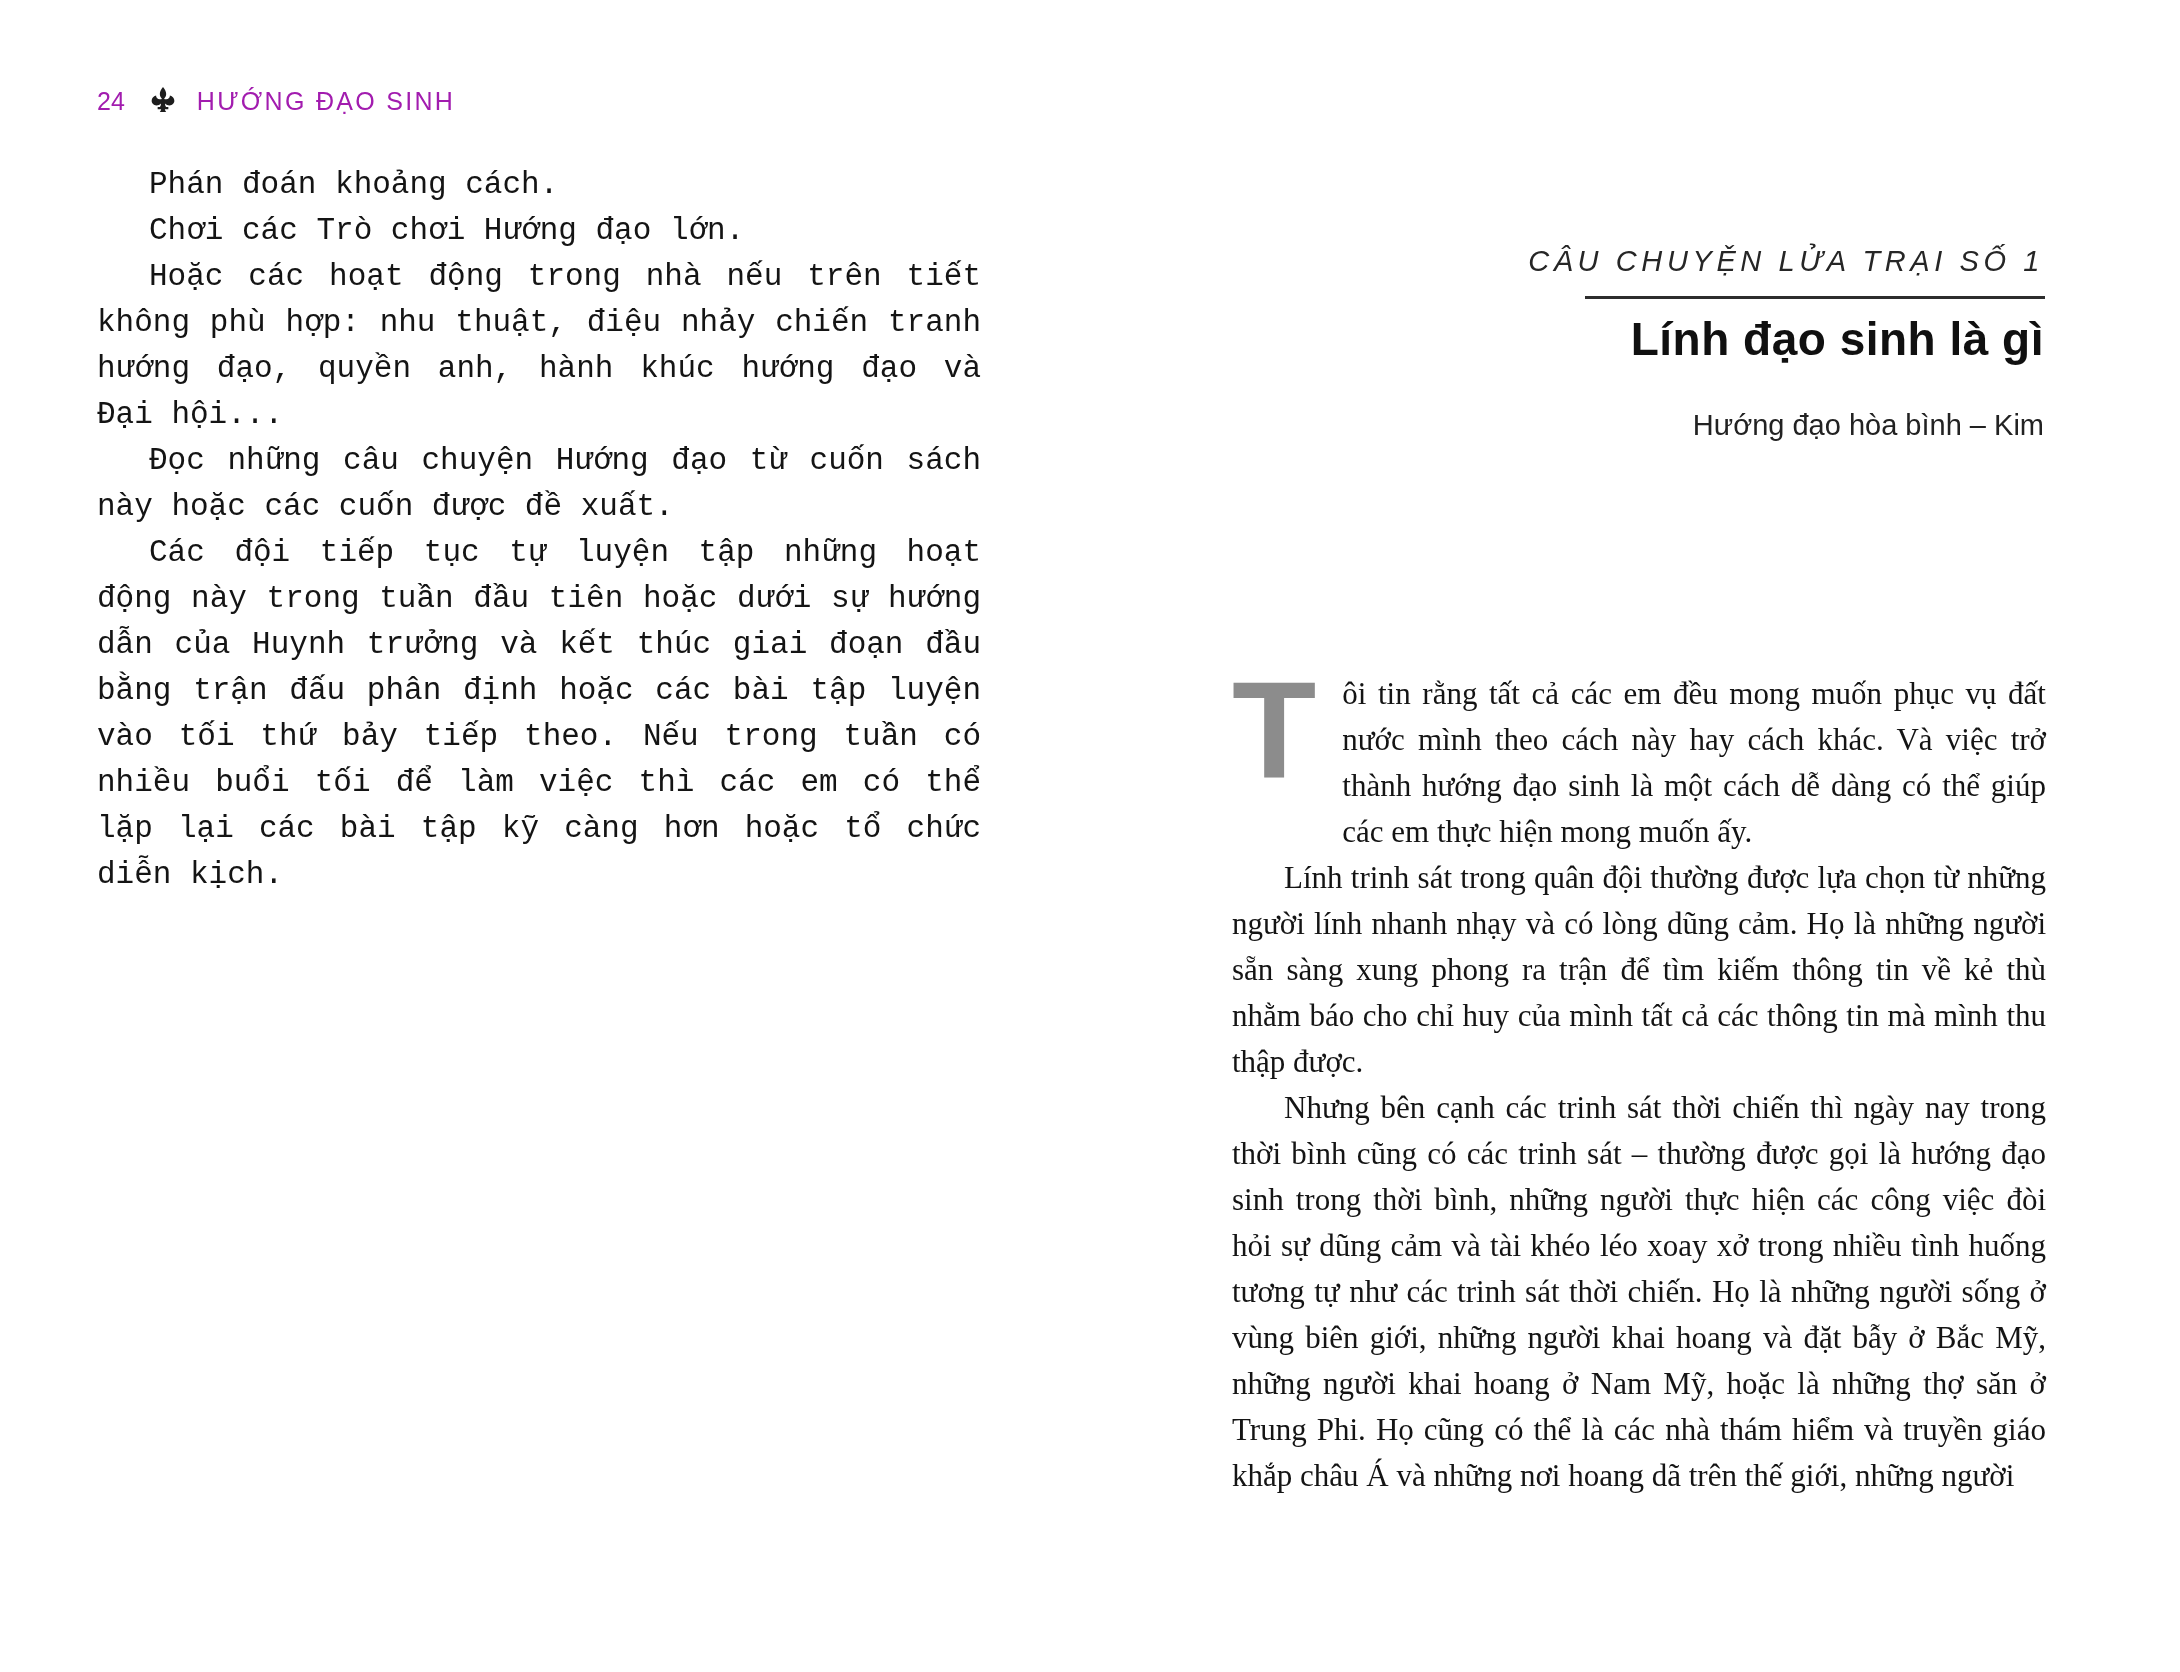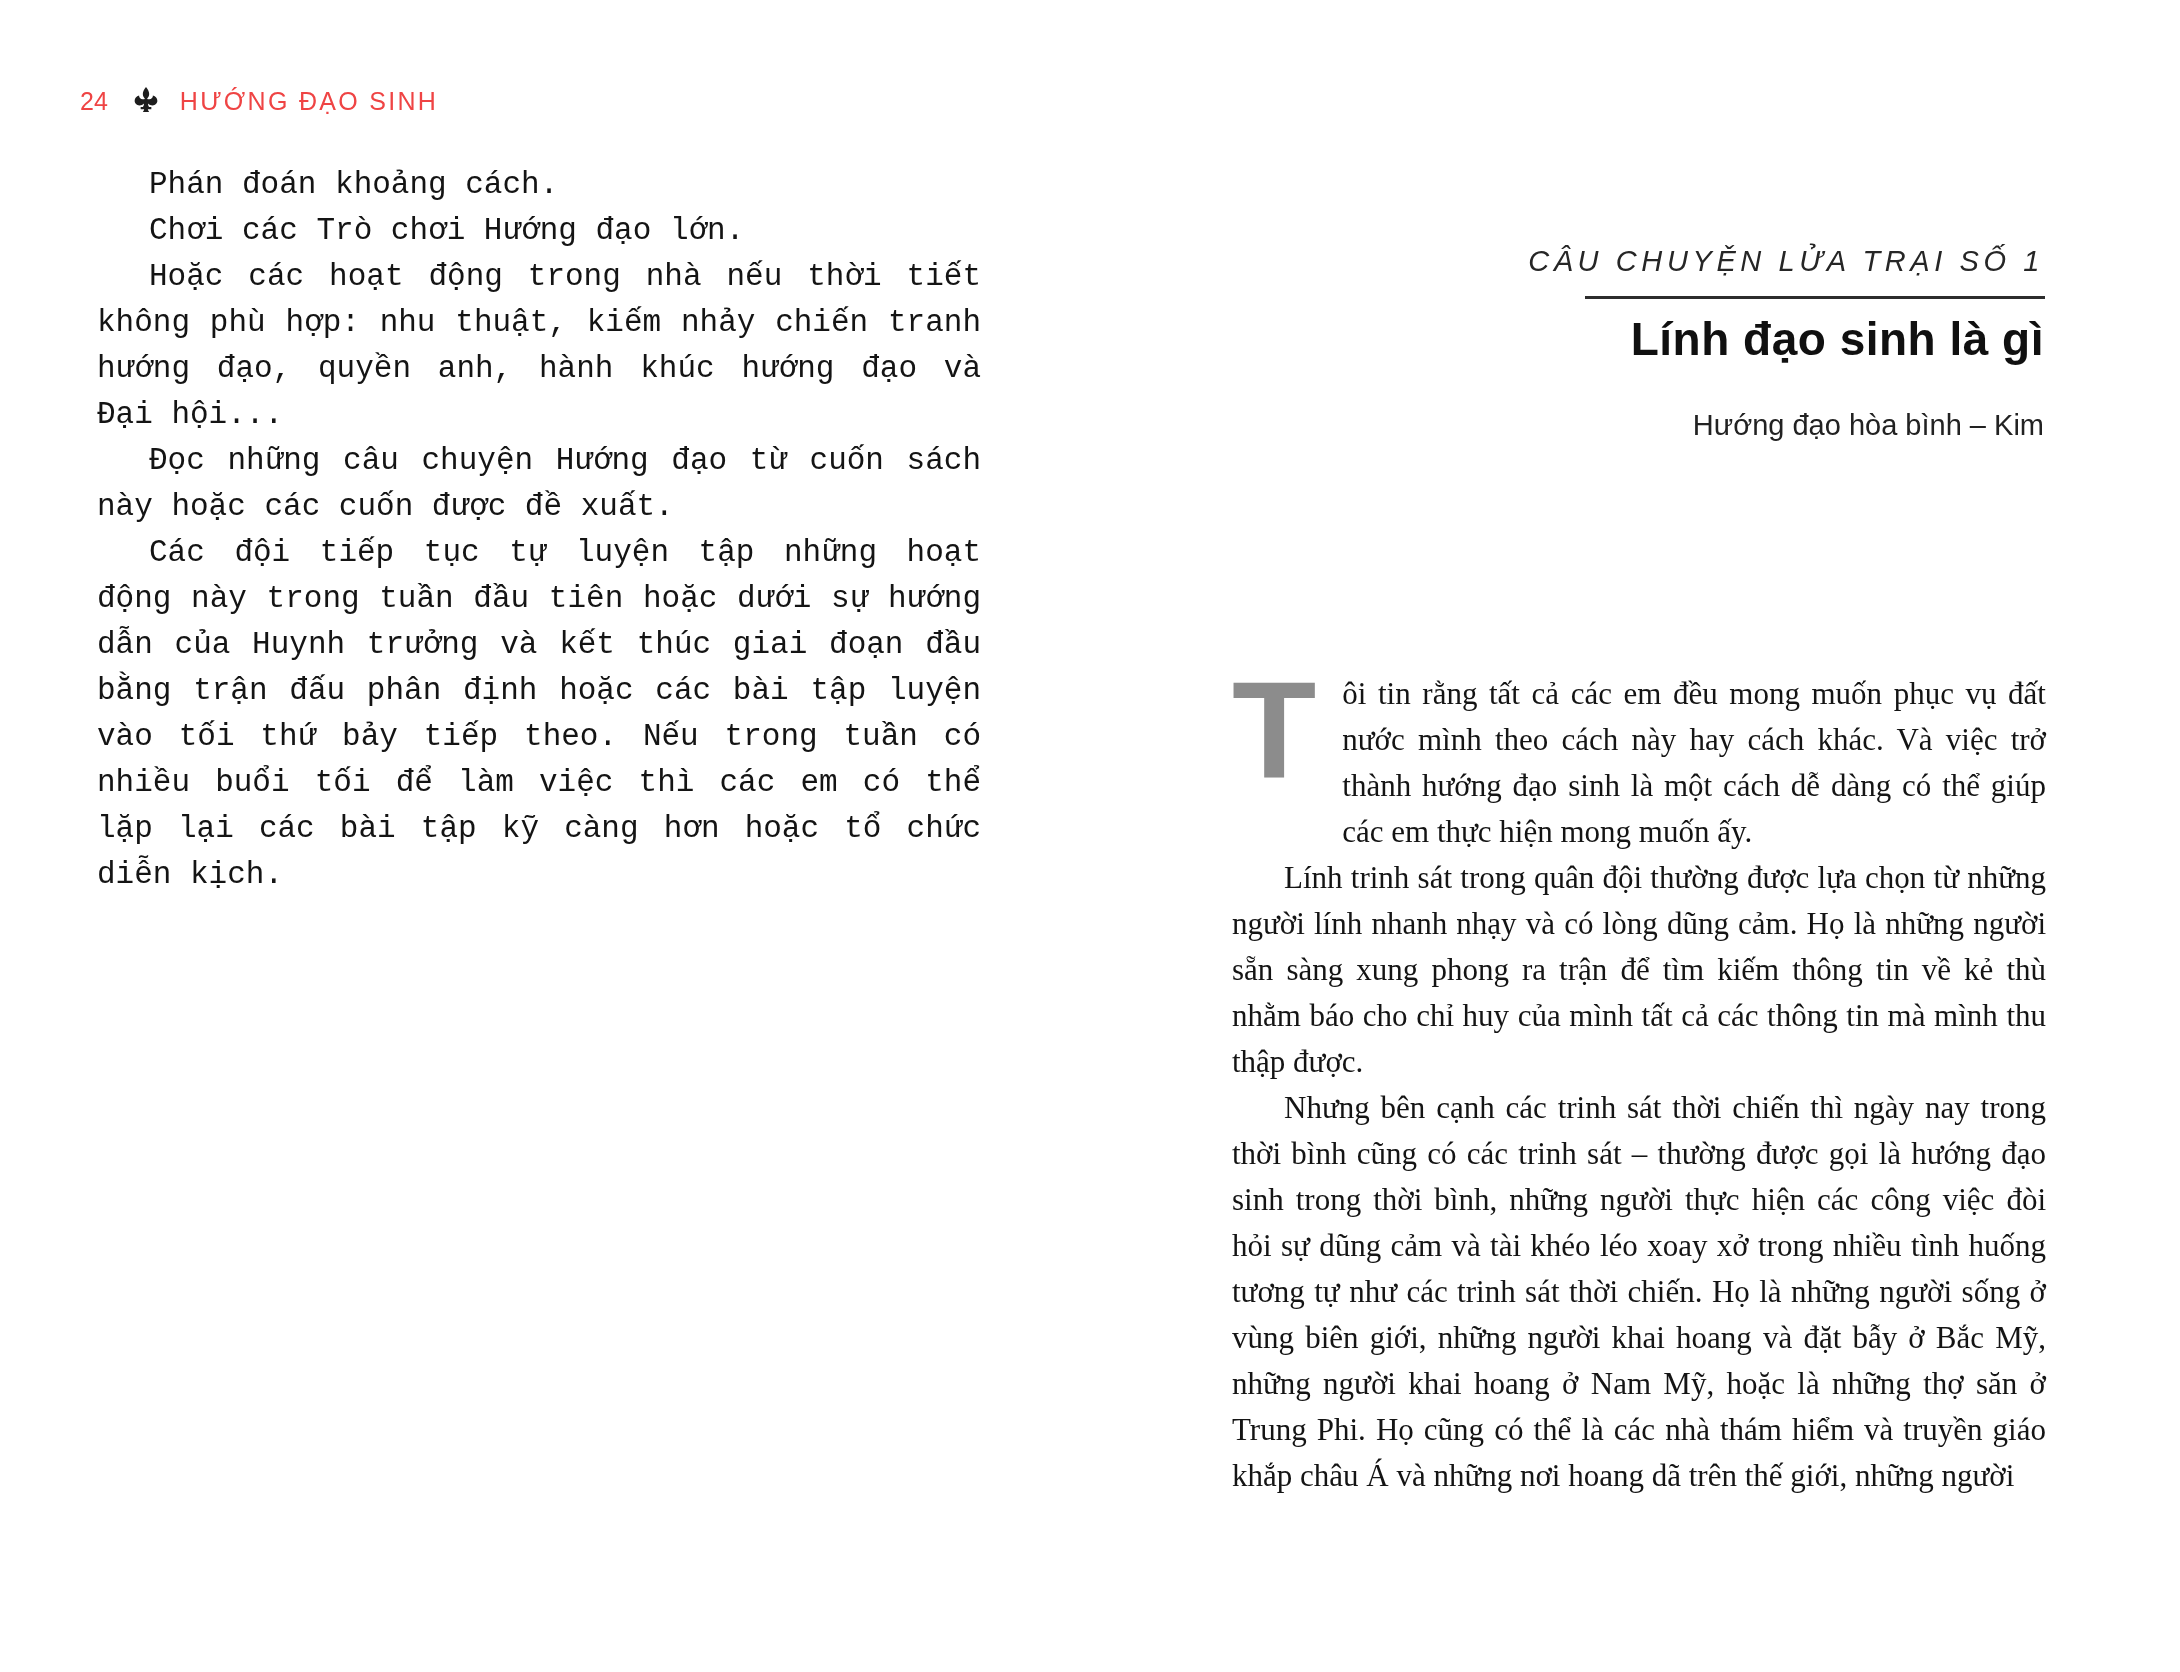--- a/index.html
+++ b/index.html
@@ -5,24 +5,24 @@
   html,body{margin:0;padding:0;background:#ffffff;}
   .sheet{
     position:relative;
     width:2181px;height:1672px;
     background:#ffffff;
     overflow:hidden;
     color:#161616;
   }
   
   .running-head{
-    position:absolute;left:80px;top:87px;
+    position:absolute;left:97px;top:87px;
     display:flex;align-items:center;
     font-family:"Liberation Sans","DejaVu Sans",sans-serif;
-    font-size:25px;letter-spacing:2.3px;color:#ef4444;
+    font-size:25px;letter-spacing:2.3px;color:#a21caf;
   }
   .running-head .pageno{margin-right:24px;letter-spacing:0;}
   .running-head .fleur{width:28px;height:29.5px;margin-right:20px;flex:0 0 auto;}
   .running-head .fleur svg{width:100%;height:100%;fill:#1d1d1d;}
   .body-left{
     position:absolute;left:97px;top:162px;width:884px;
     font-family:Liberation Mono, monospace;
     font-size:31px;line-height:46px;
     text-align:justify;color:#141414;
   }
@@ -80,21 +80,21 @@
         <svg viewBox="0 0 24 26" xmlns="http://www.w3.org/2000/svg">
           <path d="M12 0c-1.7 2.3-2.8 4-2.8 6.2 0 1.7.9 3.1 1.9 4.3-.7.3-1.3.4-1.9.4-2.2 0-3.3-1.6-3.3-3.3C3.5 8.3 2 10.1 2 12.2c0 2.2 1.8 4 4.2 4 1.6 0 3-.7 4.1-1.7-.1 1.2-.4 2.3-1 3.2h-2v1.8h3.1c-.2.9-.6 1.7-1.2 2.5h5.6c-.6-.8-1-1.6-1.2-2.5h3.1v-1.8h-2c-.6-.9-.9-2-1-3.2 1.1 1 2.5 1.7 4.1 1.7 2.4 0 4.2-1.8 4.2-4 0-2.1-1.5-3.9-3.9-4.6 0 1.7-1.1 3.3-3.3 3.3-.6 0-1.2-.1-1.9-.4 1-1.2 1.9-2.6 1.9-4.3C14.8 4 13.7 2.3 12 0z"></path>
         </svg>
       </span>
       <span>HƯỚNG ĐẠO SINH</span>
     </div>
 
     <div class="body-left">
       <p>Phán đoán khoảng cách.</p>
       <p>Chơi các Trò chơi Hướng đạo lớn.</p>
-      <p>Hoặc các hoạt động trong nhà nếu thời tiết không phù hợp: nhu thuật, kiếm nhảy chiến tranh hướng đạo, quyền anh, hành khúc hướng đạo và Đại hội...</p>
+      <p>Hoặc các hoạt động trong nhà nếu trên tiết không phù hợp: nhu thuật, điệu nhảy chiến tranh hướng đạo, quyền anh, hành khúc hướng đạo và Đại hội...</p>
       <p>Đọc những câu chuyện Hướng đạo từ cuốn sách này hoặc các cuốn được đề xuất.</p>
       <p>Các đội tiếp tục tự luyện tập những hoạt động này trong tuần đầu tiên hoặc dưới sự hướng dẫn của Huynh trưởng và kết thúc giai đoạn đầu bằng trận đấu phân định hoặc các bài tập luyện vào tối thứ bảy tiếp theo. Nếu trong tuần có nhiều buổi tối để làm việc thì các em có thể lặp lại các bài tập kỹ càng hơn hoặc tổ chức diễn kịch.</p>
     </div>
   </div>
 
   <div>
 
     <div class="kicker">CÂU CHUYỆN LỬA TRẠI SỐ 1</div>
     <div class="kicker-rule"></div>
 

